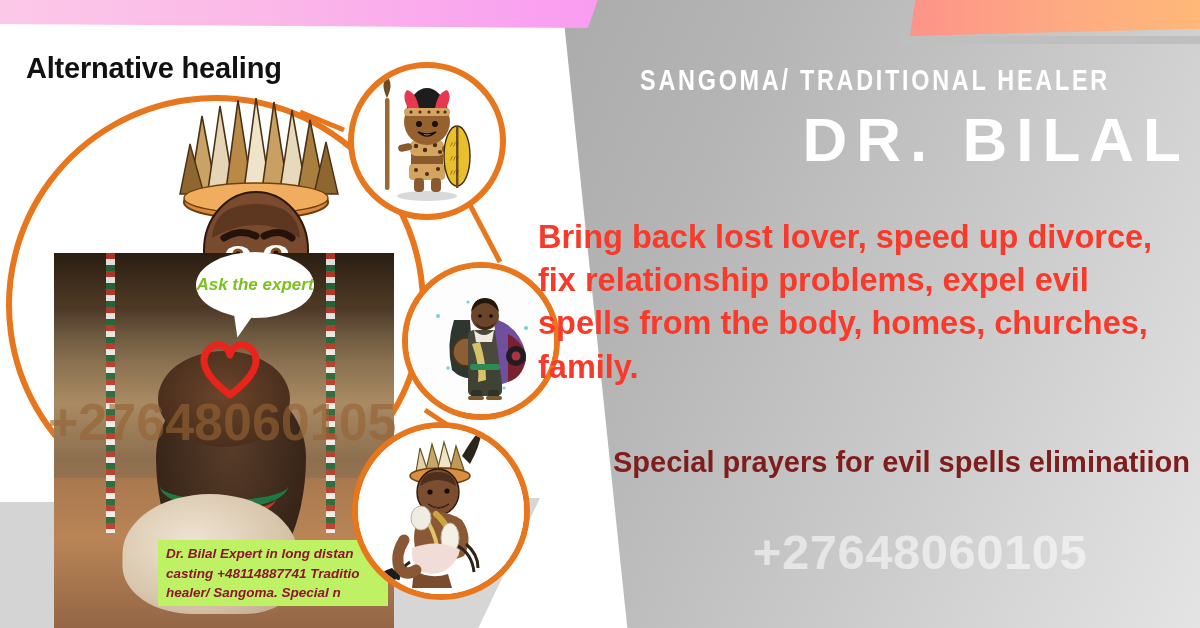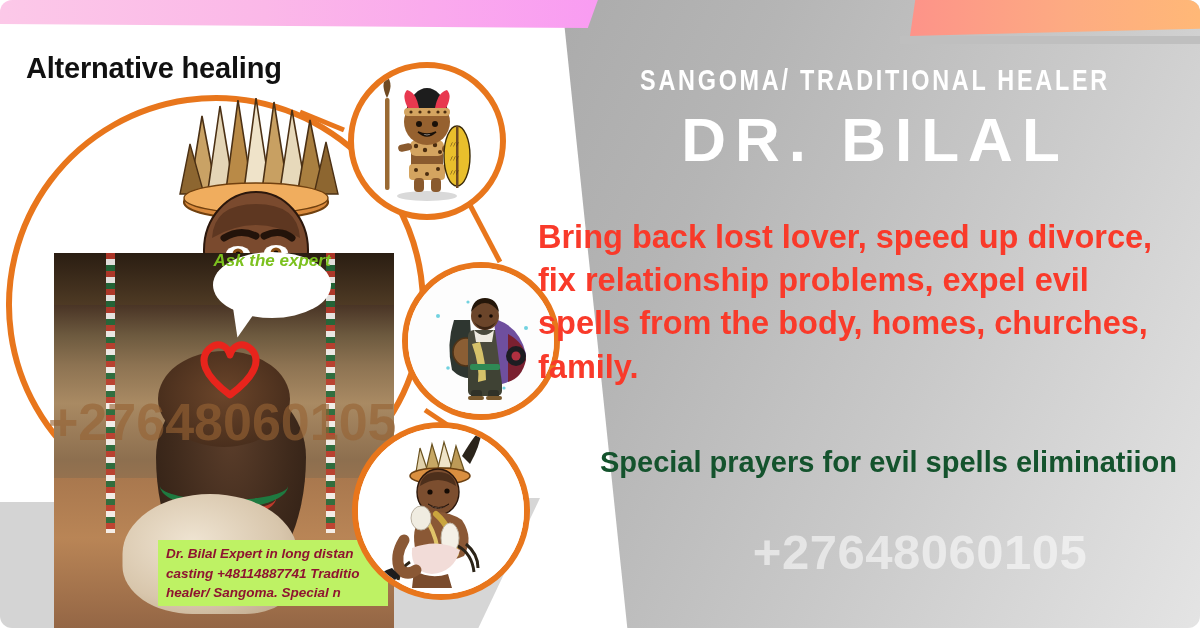--- a/index.html
+++ b/index.html
@@ -7,21 +7,20 @@
     width: 1200px; height: 628px;
     overflow: hidden;
     background: #ffffff;
     font-family: "Liberation Sans", sans-serif;
   }
   #poster {
     position: relative;
     width: 1200px; height: 628px;
     background: #ffffff;
     overflow: hidden;
-    border-radius: 12px;
   }
 
   
   .bar-pink {
     position: absolute; left: -10px; top: -6px;
     width: 610px; height: 34px;
     background: linear-gradient(90deg,#fcc9e8 0%, #fbb8e8 45%, #f99cf2 100%);
     clip-path: polygon(0 0, 100% 0, 98% 100%, 0 88%);
   }
   .bar-orange {
@@ -146,21 +145,21 @@
   .heart {
     position:absolute; left: 195px; top: 337px;
     width: 70px; height: 62px;
   }
   
   .bubble {
     position:absolute; left: 196px; top: 252px;
     width: 118px; height: 66px;
     background: #ffffff;
     border-radius: 50%;
-    display:flex; align-items:flex-start; justify-content:center;margin-left:17px;
+    display:flex; align-items:center; justify-content:center;
   }
   .bubble-tail {
     position:absolute; left: 230px; top: 308px;
     width: 0; height: 0;
     border-left: 10px solid transparent;
     border-right: 14px solid transparent;
     border-top: 30px solid #ffffff;
     transform: rotate(10deg);
   }
   .bubble-text {
@@ -216,40 +215,40 @@
     font-size: 30px; font-weight: 700;
     color: #ffffff;
     letter-spacing: 3.5px;
     transform: scaleX(0.78);
     transform-origin: center;
     white-space: nowrap;
   }
   .doc-name {
     position:absolute; left: 560px; top: 104px;
     width: 630px;
-    text-align: center;
+    text-align: right;
     font-size: 62px; font-weight: 700;
     color: #ffffff;
     letter-spacing: 9px;
     white-space: nowrap;
   }
   .red-body {
     position:absolute; left: 538px; top: 216px;
     width: 648px;
     text-align: left;
     font-size: 32.5px; font-weight: 700;
     color: #f93a2a;
     line-height: 1.33;
   }
   .black-body {
     position:absolute; left: 600px; top: 443px;
     width: 590px;
-    text-align: left;
+    text-align: right;
     font-size: 29px; font-weight: 700;
-    color: #14532d;
+    color: #7f1d1d;
     line-height: 1.33;
   }
   .phone-watermark {
     position:absolute; left: 640px; top: 524px;
     width: 560px;
     text-align: center;
     font-size: 49px; font-weight: 700;
     color: rgba(255,255,255,0.55);
     letter-spacing: 0.5px;
     white-space: nowrap;

